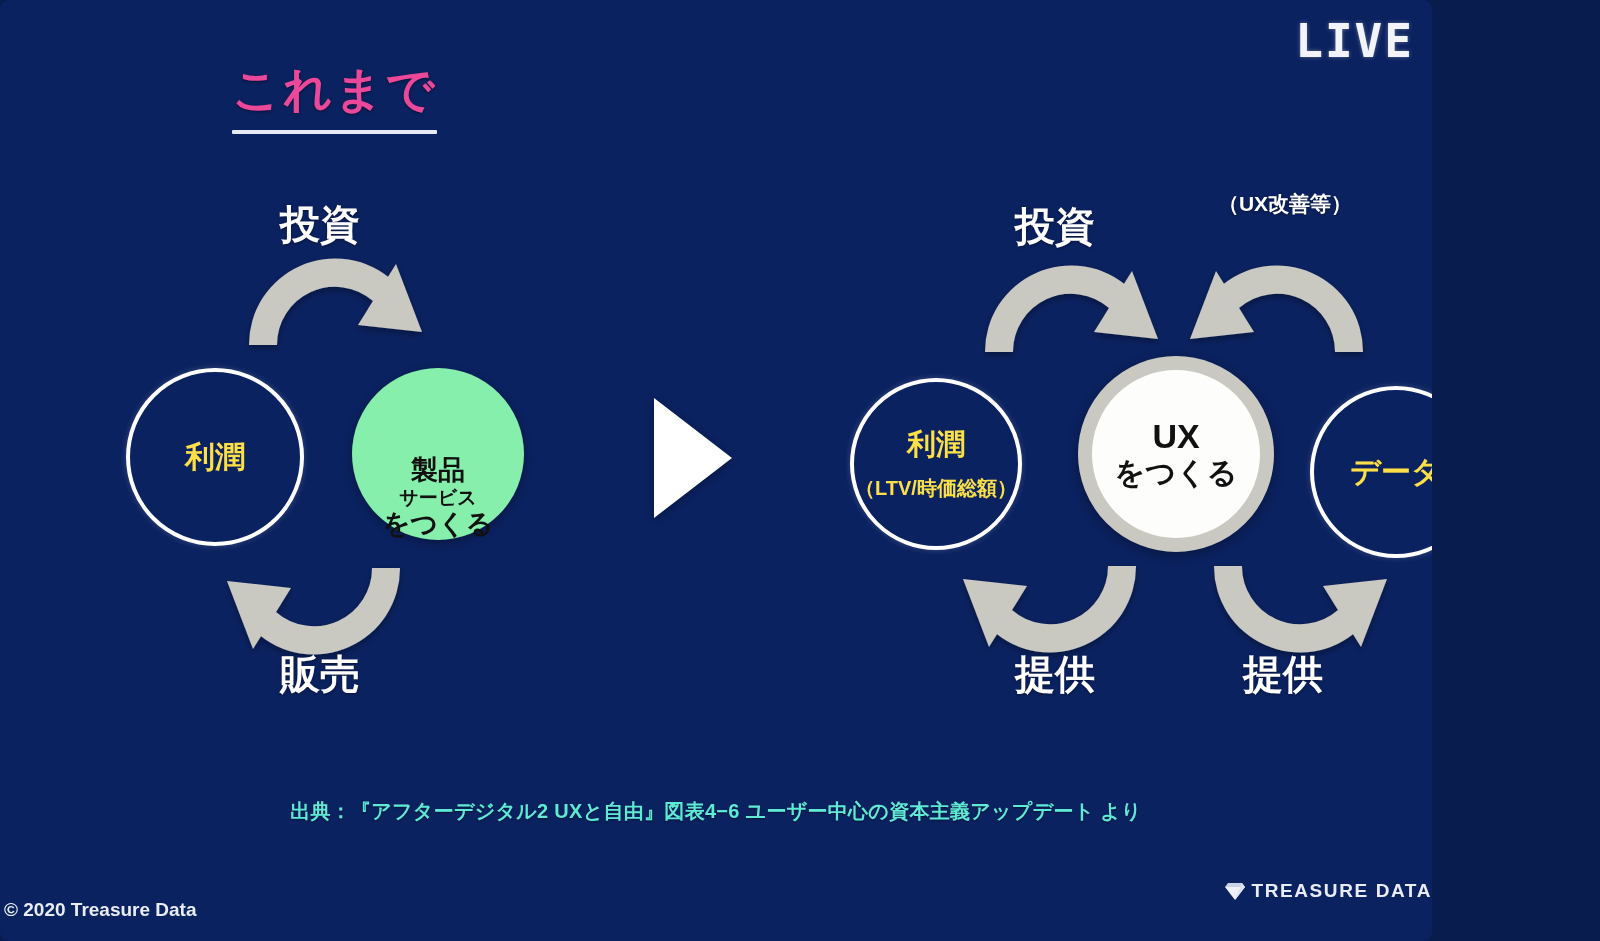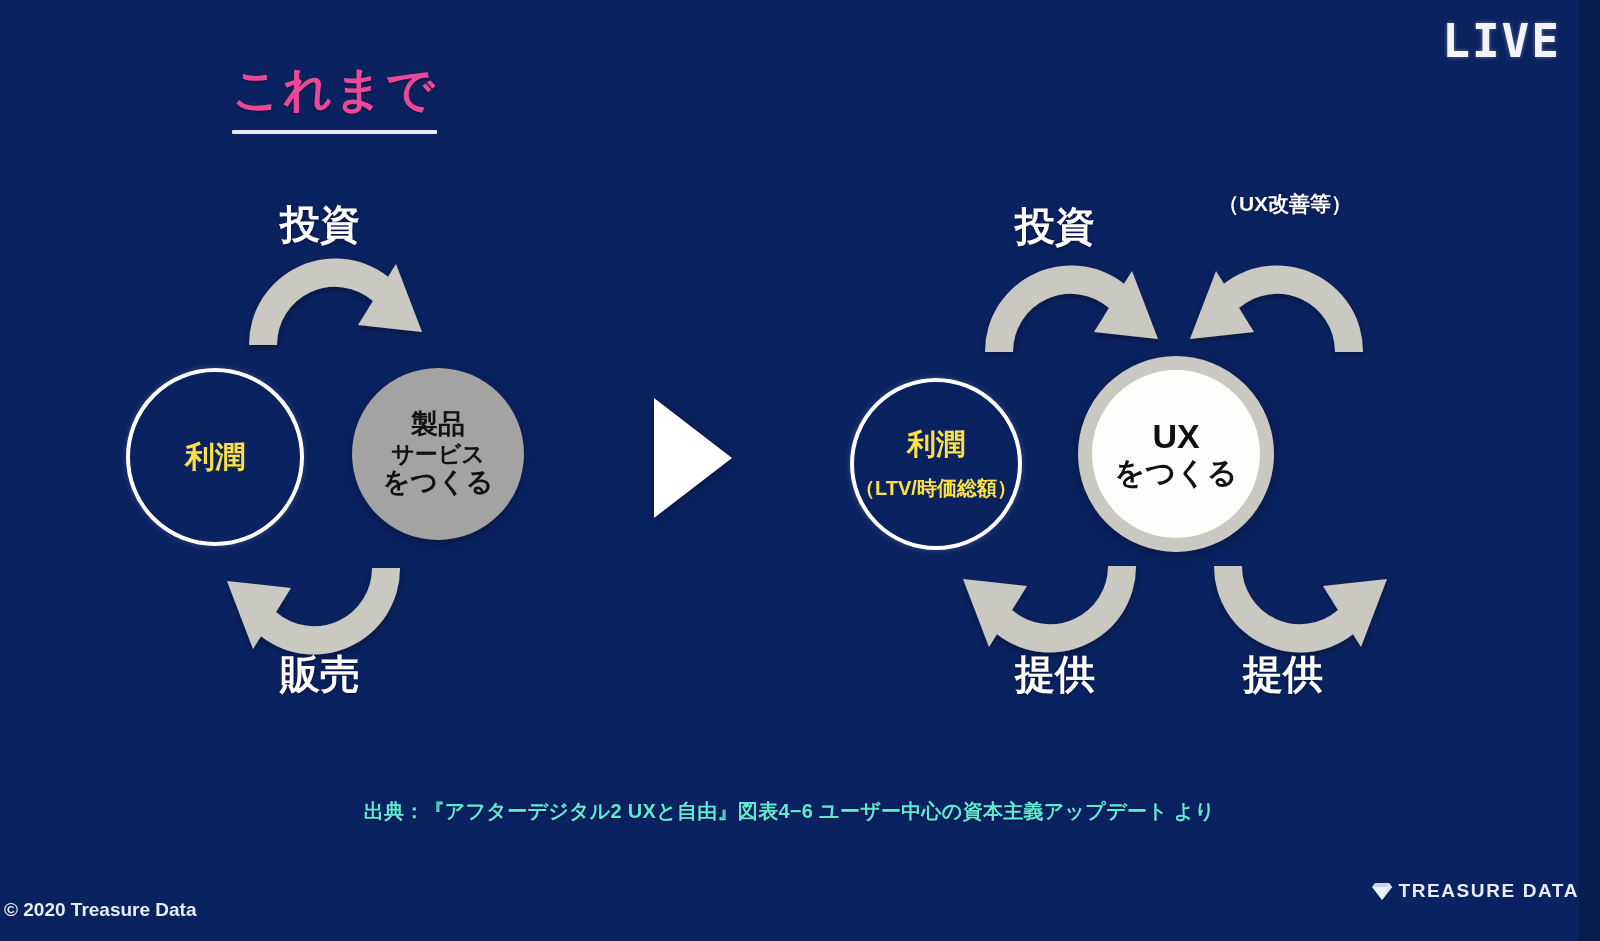--- a/index.html
+++ b/index.html
@@ -9,25 +9,26 @@
     background: #081c4d;
   }
   body {
     width: 1600px;
     height: 941px;
     overflow: hidden;
     font-family: "Liberation Sans", "DejaVu Sans", sans-serif;
   }
   #slide {
     position: relative;
-    width: 1579px;
+    width: 1432px;
     height: 941px;
     background: #0b2260;
     color: #ffffff;
     overflow: hidden;
+    border-radius: 9px;
   }
   
   .live-badge {
     position: absolute;
     top: 18px;
     right: 18px;
     font-family: "DejaVu Sans Mono", "Liberation Mono", monospace;
     font-size: 46px;
     font-weight: 700;
     letter-spacing: 2px;
@@ -73,44 +74,45 @@
     box-sizing: border-box;
     line-height: 1.16;
   }
   .circle-outline {
     border: 4px solid #ffffff;
     color: #fde047;
     background: transparent;
     box-shadow: 0 0 6px rgba(255,255,255,0.18);
   }
   .circle-filled {
-    background: #a3a3a3;
+    background: #86efac;
     color: #111111;
     border: none;
     box-shadow: 0 3px 10px rgba(0,0,0,0.30);
+    justify-content: flex-end;
   }
   .circle-filled-ring {
     background: #fdfdfb;
     color: #111111;
     border: 14px solid #c9c9c2;
     box-shadow: 0 3px 12px rgba(0,0,0,0.32);
   }
   .circle .c-main { font-weight: 700; }
   .circle .c-sub  { font-weight: 700; }
 
   
   #c-rijun-left {
     left: 126px; top: 368px; width: 178px; height: 178px;
     font-size: 30px; font-weight: 700;
   }
   #c-seihin {
     left: 352px; top: 368px; width: 172px; height: 172px;
   }
   #c-seihin .c-l1 { font-size: 27px; font-weight: 700; }
-  #c-seihin .c-l2 { font-size: 23px; font-weight: 700; }
+  #c-seihin .c-l2 { font-size: 19px; font-weight: 700; }
   #c-seihin .c-l3 { font-size: 27px; font-weight: 700; }
 
   
   #c-rijun-right {
     left: 850px; top: 378px; width: 172px; height: 172px;
   }
   #c-rijun-right .c-main { font-size: 29px; }
   #c-rijun-right .c-sub  { font-size: 20px; margin-top: 15px; }
 
   #c-ux {
@@ -304,20 +306,23 @@
     <div class="circle circle-outline" id="c-rijun-right">
       <span class="c-main">利潤</span>
       <span class="c-sub">（LTV/時価総額）</span>
     </div>
 
     <div class="circle circle-filled-ring" id="c-ux">
       <span class="c-l1">UX</span>
       <span class="c-l2">をつくる</span>
     </div>
 
+    <div class="circle circle-outline" id="c-data">
+      <span class="c-main">データ</span>
+    </div>
 
     <div class="arrow-label" id="lbl-toushi-right">
       <span class="al-main">投資</span>
     </div>
     <div class="arrow-label" id="lbl-kikaku">
       <span class="al-sub">（UX改善等）</span>
     </div>
     <div class="arrow-label" id="lbl-teikyo-1">
       <span class="al-main">提供</span>
     </div>

